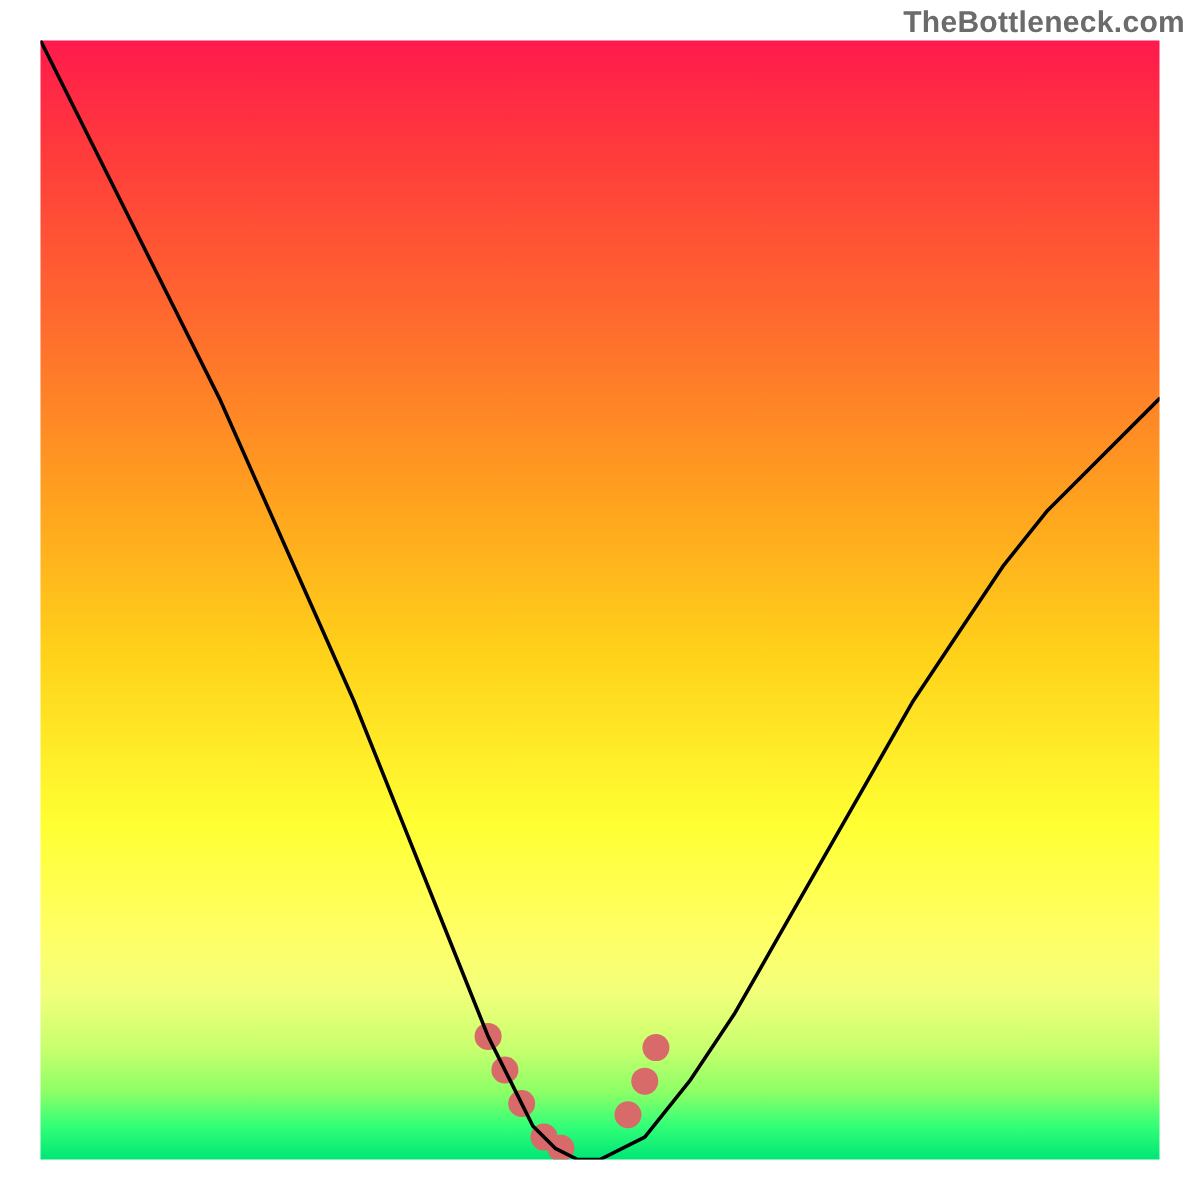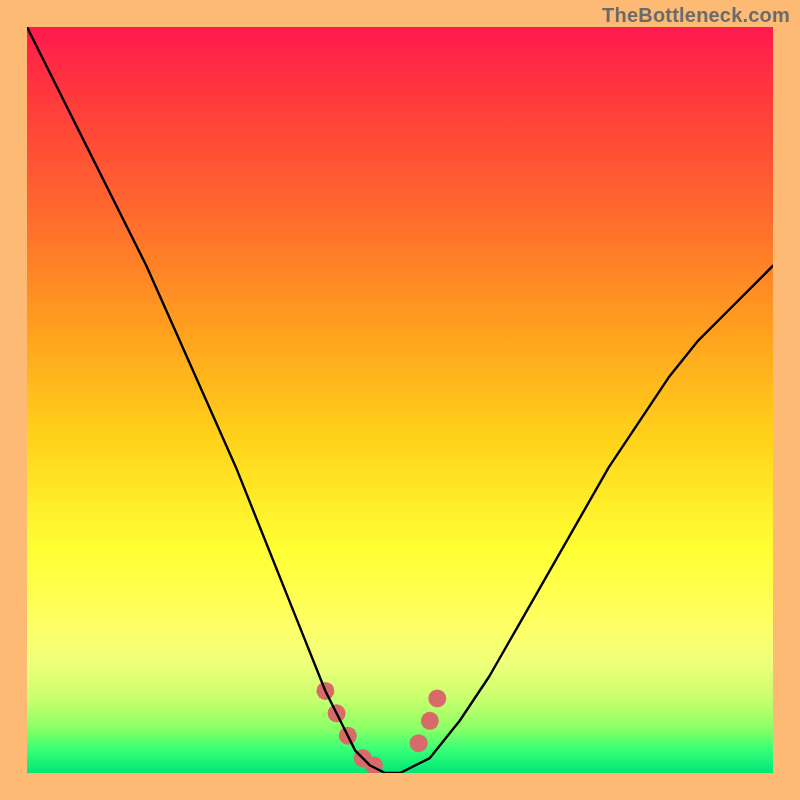--- a/index.html
+++ b/index.html
@@ -1,21 +1,21 @@
 <!DOCTYPE html>
 <html><head>
 <meta charset="utf-8">
 <style>
   * { margin: 0; padding: 0; box-sizing: border-box; }
   html, body { width: 800px; height: 800px; overflow: hidden; background: #000; }
   .stage {
     position: relative;
     width: 800px;
     height: 800px;
-    background: #fdba74;
+    background: #ffffff;
   }
   .plot-area {
     position: absolute;
     left: 27px;
     top: 27px;
     width: 746px;
     height: 746px;
     background: linear-gradient(
       to bottom,
       #ff1a4d 0%,

